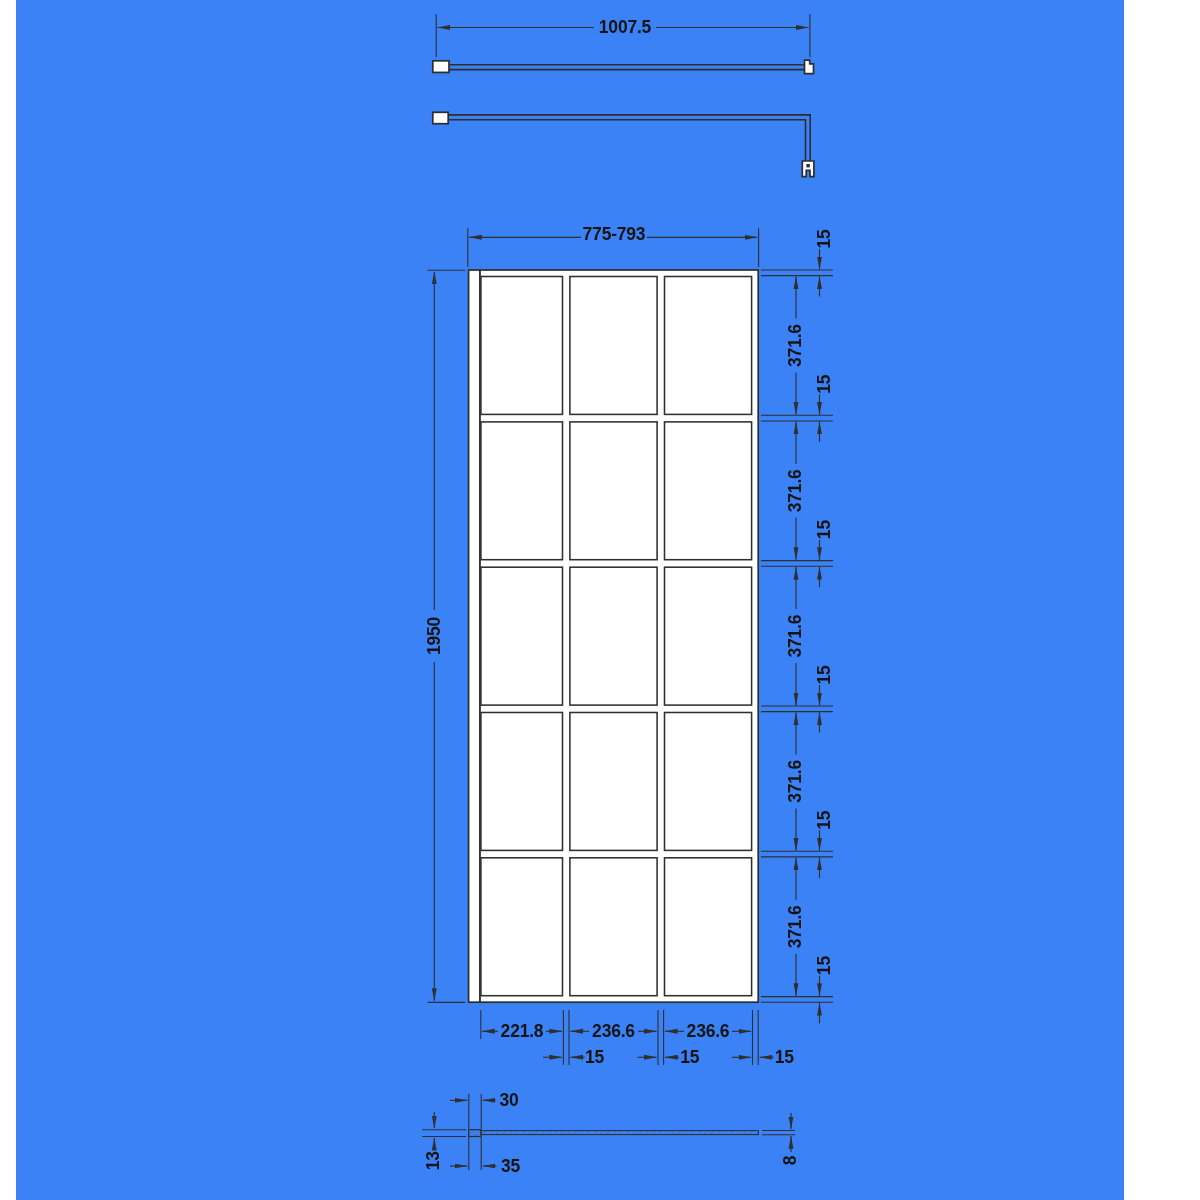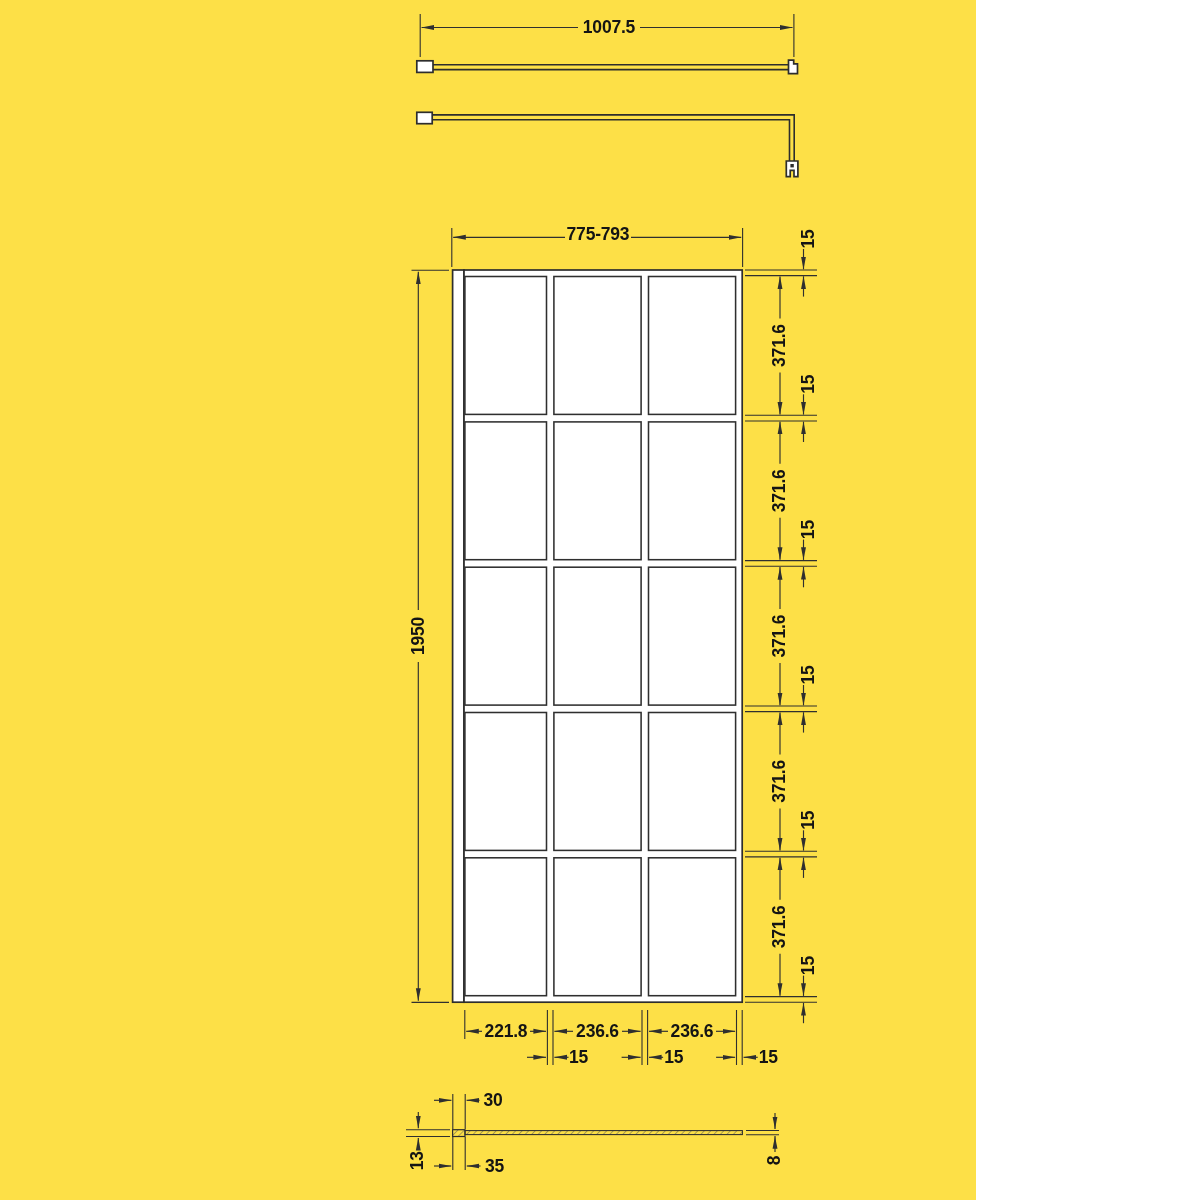--- a/index.html
+++ b/index.html
@@ -1,17 +1,17 @@
 <!DOCTYPE html>
 <html><head>
 <meta charset="utf-8">
 <style>
   html,body{margin:0;padding:0;background:#ffffff;}
-  .canvas{position:relative;width:976px;height:1200px;background:#fde047;overflow:hidden;
-          font-family:"Liberation Sans",sans-serif;}
+  .canvas{position:relative;width:1108px;height:1200px;background:#3b82f6;overflow:hidden;
+          font-family:"Liberation Sans",sans-serif;margin-left:16px;}
   svg{position:absolute;left:0;top:0;}
   .obj{stroke:#2d2d2d;stroke-width:1.7;fill:#ffffff;}
   .objline{stroke:#2d2d2d;stroke-width:1.6;fill:none;}
   .panel{stroke:#2f2f2f;stroke-width:1.55;fill:#ffffff;}
   .dim{stroke:#2f2f2f;stroke-width:1.15;fill:none;}
   .ext{stroke:#2f2f2f;stroke-width:1.1;fill:none;}
   .dimtxt{font-family:"Liberation Sans",sans-serif;font-weight:700;font-size:17.5px;
           fill:#141414;letter-spacing:-0.2px;}
   .hatchfill{stroke:#2d2d2d;stroke-width:1.2;fill:url(#hatch);}
   .glassfill{stroke:#2d2d2d;stroke-width:1.05;fill:url(#hatch);}

